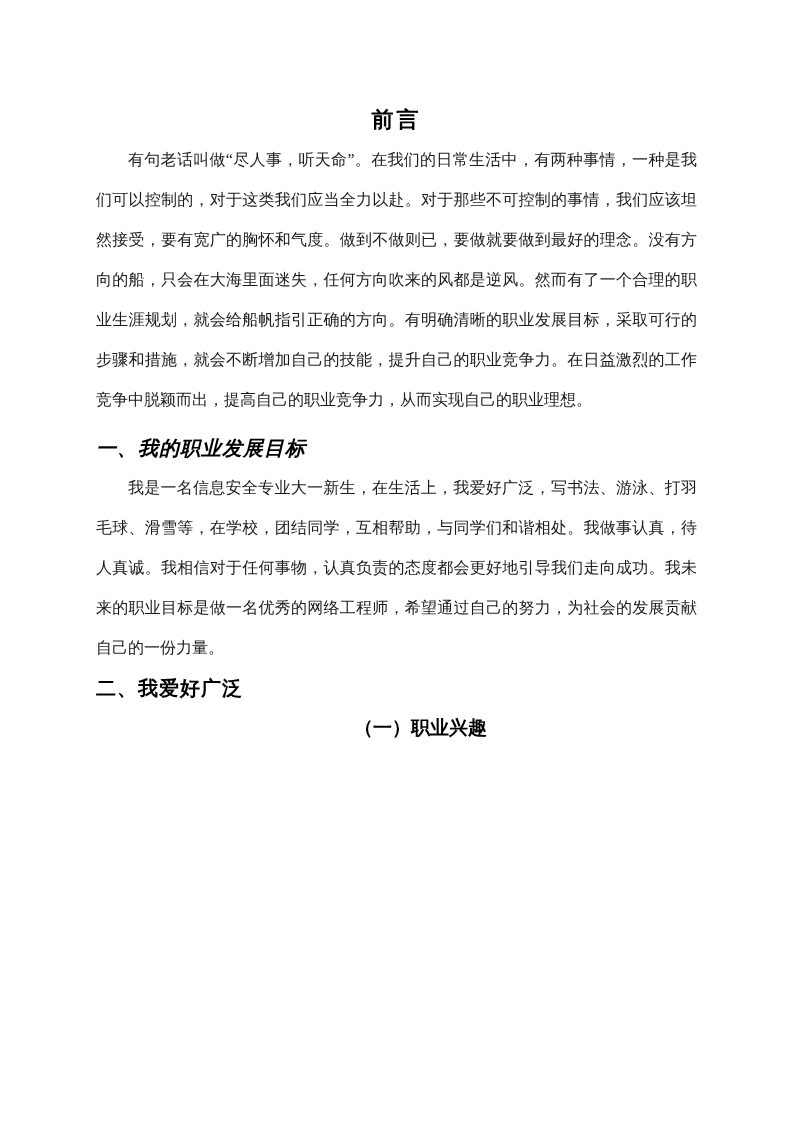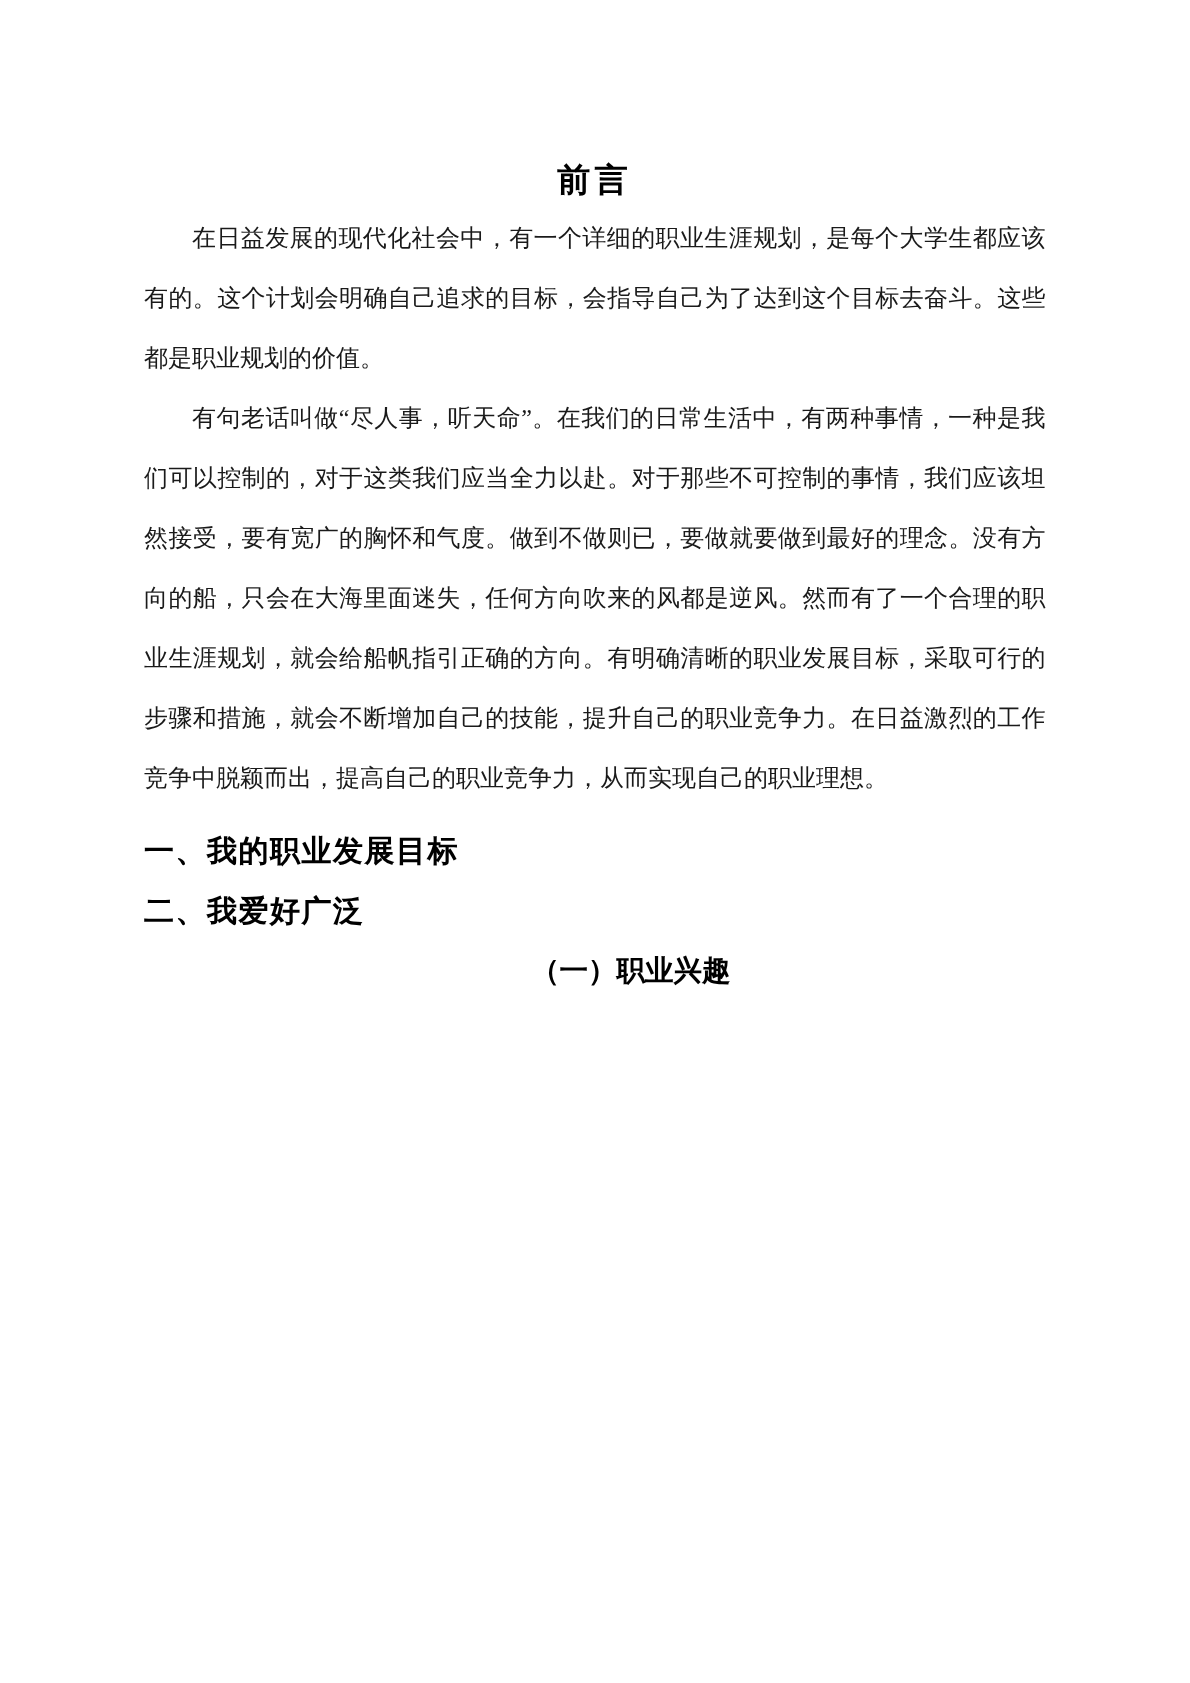--- a/index.html
+++ b/index.html
@@ -47,20 +47,21 @@
     margin: 0;
     font-family: "Liberation Sans", "DejaVu Sans", sans-serif;
     font-weight: bold;
     font-size: 20px;
     line-height: 40px;
     letter-spacing: 1px;
     color: #000000;
   }
   .sec-heading.first {
     margin-top: 8px;
+    font-style: italic;
   }
   .sub-heading {
     margin: 0 0 0 48px;
     font-family: "Liberation Sans", "DejaVu Sans", sans-serif;
     font-weight: bold;
     font-size: 19px;
     line-height: 40px;
     color: #000000;
     text-align: center;
   }
@@ -76,26 +77,26 @@
   }
 </style>
 </head>
 <body>
 
 <div class="page">
   <div class="content">
 
     <h1 class="doc-title">前言</h1>
 
-    <p class="body-para">在日益发展的现代化社会中，有一个详细的职业生涯规划，是每个大学生都应该有的。这个计划会明确自己追求的目标，会指导自己为了达到这个目标去奋斗。这些都是职业规划的价值。</p>
 
     <p class="body-para">有句老话叫做“尽人事，听天命”。在我们的日常生活中，有两种事情，一种是我们可以控制的，对于这类我们应当全力以赴。对于那些不可控制的事情，我们应该坦然接受，要有宽广的胸怀和气度。做到不做则已，要做就要做到最好的理念。没有方向的船，只会在大海里面迷失，任何方向吹来的风都是逆风。然而有了一个合理的职业生涯规划，就会给船帆指引正确的方向。有明确清晰的职业发展目标，采取可行的步骤和措施，就会不断增加自己的技能，提升自己的职业竞争力。在日益激烈的工作竞争中脱颖而出，提高自己的职业竞争力，从而实现自己的职业理想。</p>
 
     <h2 class="sec-heading first">一、我的职业发展目标</h2>
 
+    <p class="body-para">我是一名信息安全专业大一新生，在生活上，我爱好广泛，写书法、游泳、打羽毛球、滑雪等，在学校，团结同学，互相帮助，与同学们和谐相处。我做事认真，待人真诚。我相信对于任何事物，认真负责的态度都会更好地引导我们走向成功。我未来的职业目标是做一名优秀的网络工程师，希望通过自己的努力，为社会的发展贡献自己的一份力量。</p>
 
     <h2 class="sec-heading">二、我爱好广泛</h2>
 
     <h3 class="sub-heading">（一）职业兴趣</h3>
 
 
   </div>
 
   <div class="page-num">1</div>
 </div>

